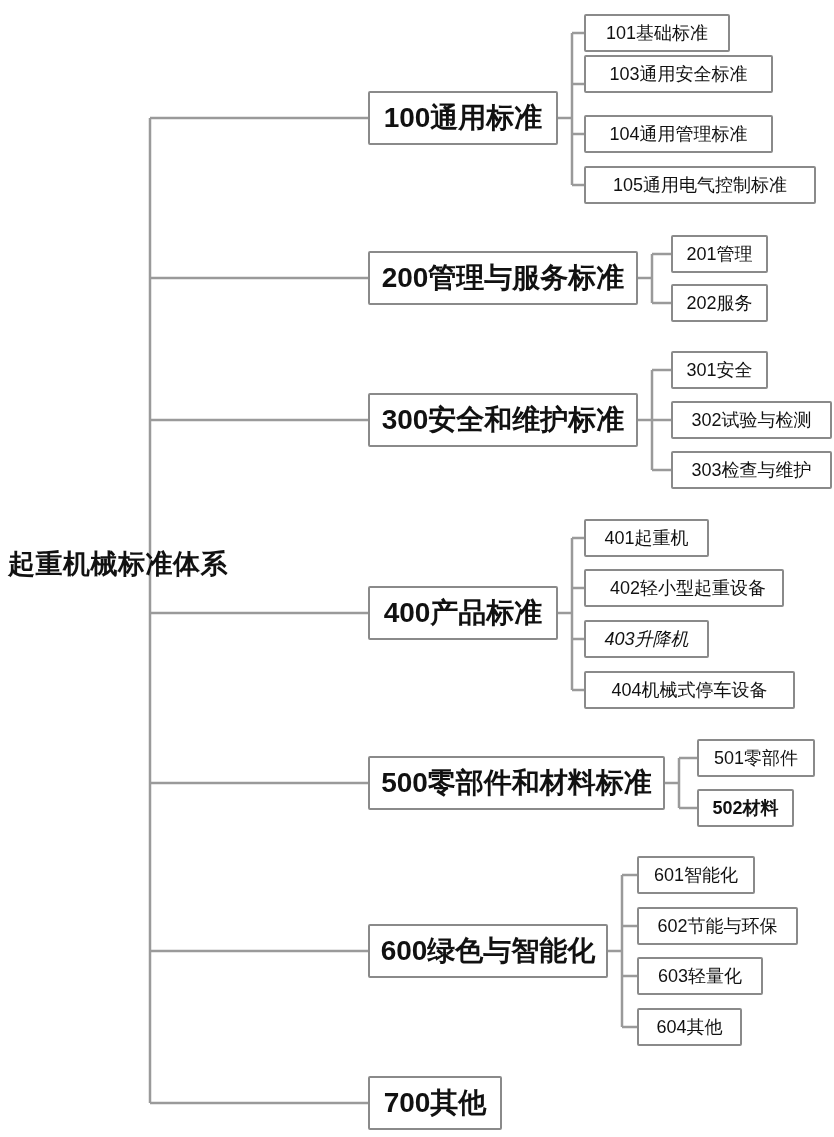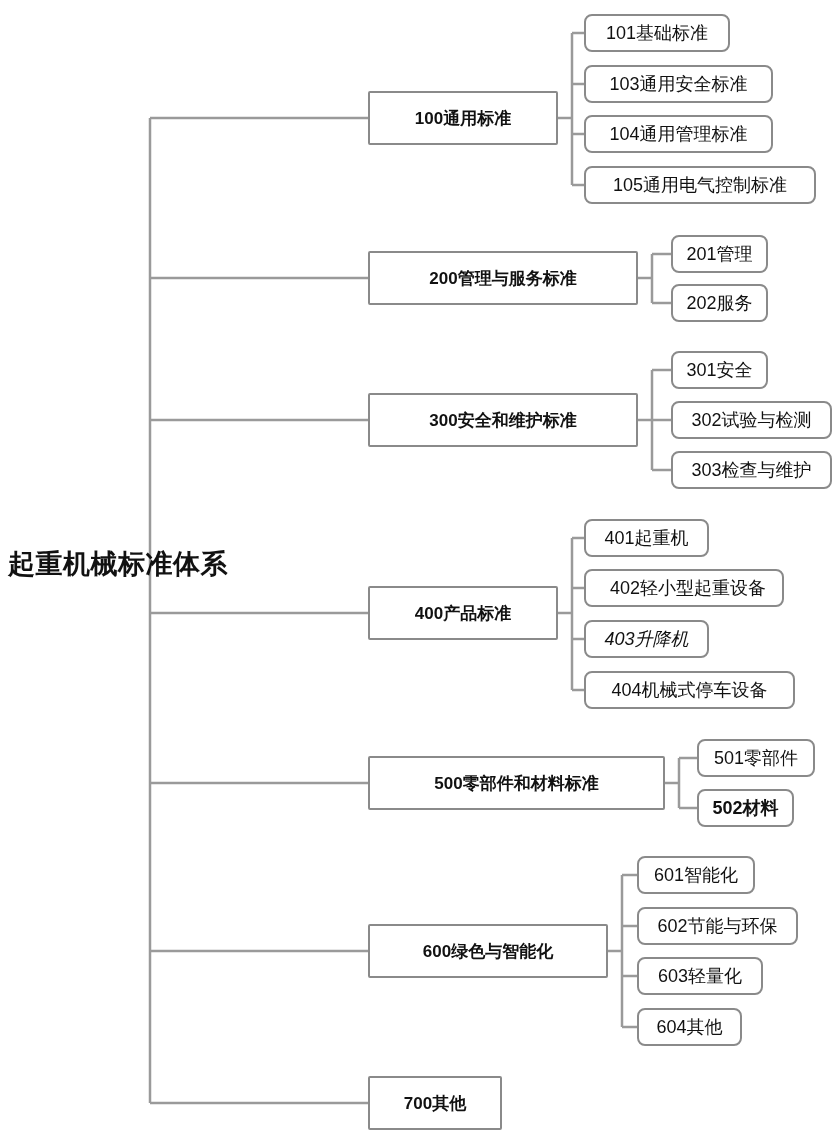--- a/index.html
+++ b/index.html
@@ -43,29 +43,28 @@
     border: 2px solid #8a8a8a;
     background: #ffffff;
     border-radius: 2px;
     display: flex;
     align-items: center;
     justify-content: center;
     white-space: nowrap;
     color: #111111;
   }
   .level1 {
-    font-size: 17px;
+    font-size: 28px;
     font-weight: bold;
     height: 54px;
   }
   .level2 {
     font-size: 18px;
     height: 38px;
     border-width: 2px;
-    border-radius: 8px;
   }
 </style>
 </head>
 <body>
 
 <div id="diagram">
 
   <svg id="wires" viewBox="0 0 834 1137" xmlns="http://www.w3.org/2000/svg">
     <g fill="none" stroke="#9a9a9a" stroke-width="2.5">
 
@@ -141,21 +140,21 @@
   <div class="node level1" style="left:368px; top:924px; width:240px;">
     <span>600绿色与智能化</span>
   </div>
   <div class="node level1" style="left:368px; top:1076px; width:134px;">
     <span>700其他</span>
   </div>
 
   <div class="node level2" style="left:584px; top:14px; width:146px;">
     <span>101基础标准</span>
   </div>
-  <div class="node level2" style="left:584px; top:65px; width:189px;">
+  <div class="node level2" style="left:584px; top:55px; width:189px;">
     <span>103通用安全标准</span>
   </div>
   <div class="node level2" style="left:584px; top:115px; width:189px;">
     <span>104通用管理标准</span>
   </div>
   <div class="node level2" style="left:584px; top:166px; width:232px;">
     <span>105通用电气控制标准</span>
   </div>
 
   <div class="node level2" style="left:671px; top:235px; width:97px;">

